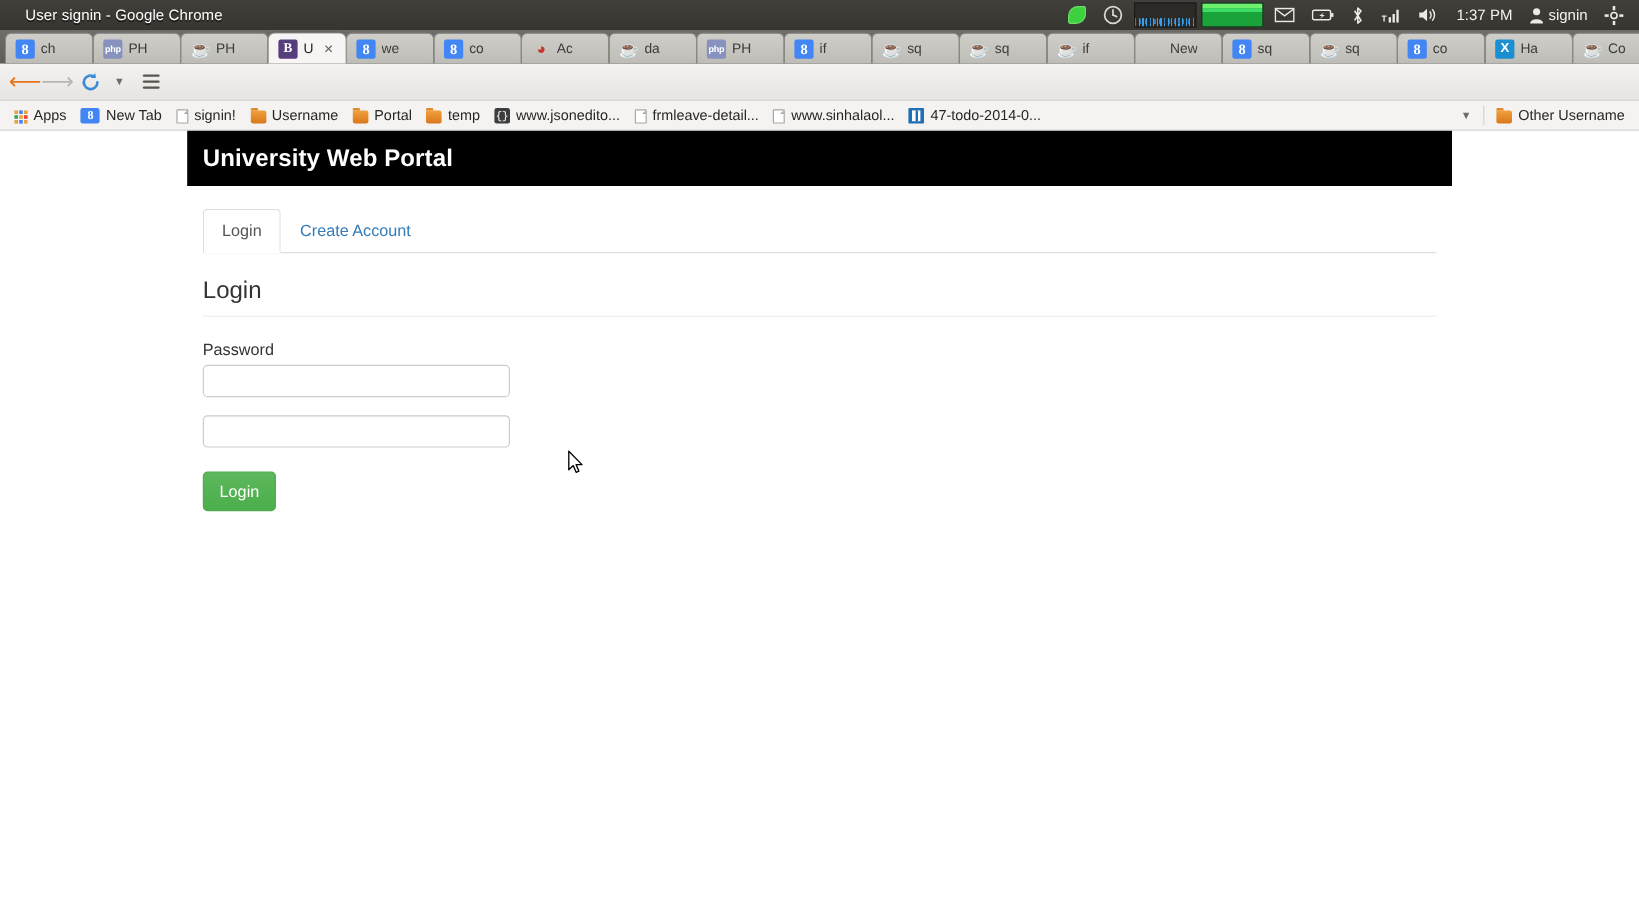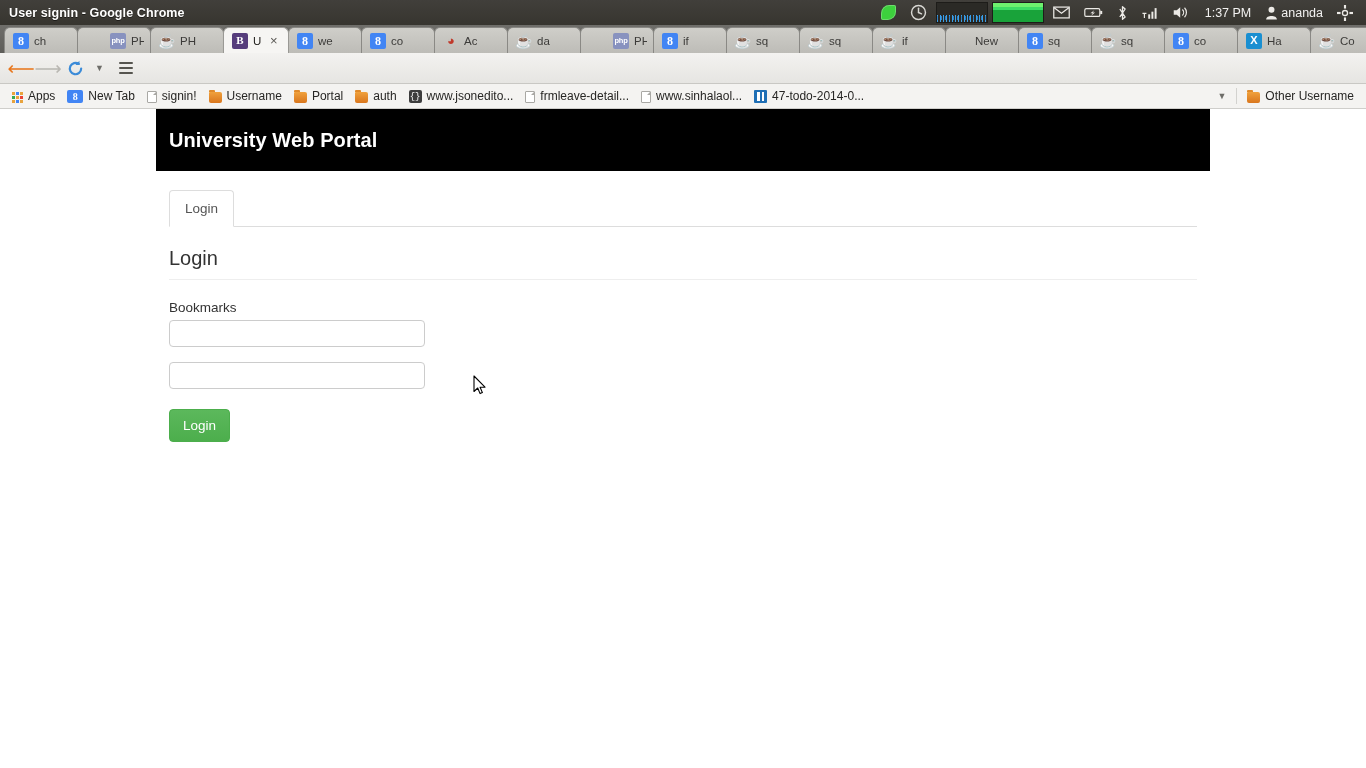--- a/index.html
+++ b/index.html
@@ -12,22 +12,22 @@
 
   
   #os-titlebar {
     height: 25px; width: 100%;
     background: linear-gradient(to bottom, #413f3b 0%, #37352f 100%);
     display: flex; align-items: center;
     color: #ffffff;
     position: relative;
   }
   #os-title {
-    font-size: 12.5px; font-weight: bold;
-    margin-left: 9px;
+    font-size: 12.5px; font-weight: normal;
+    margin-left: 21px;
     letter-spacing: .1px;
     text-shadow: 0 1px 0 rgba(0,0,0,.5);
   }
   #tray {
     position: absolute; right: 0; top: 0; height: 25px;
     display: flex; align-items: center; gap: 0px;
     padding-right: 6px;
   }
   .tray-item { display:flex; align-items:center; justify-content:center; height:25px; padding:0 7px; }
   .tray-text { font-size: 12.5px; color: #f2f1f0; }
@@ -89,21 +89,21 @@
     box-shadow: 0 -1px 1px rgba(0,0,0,.08);
   }
   .tab-fav {
     width: 16px; height: 16px; flex: 0 0 16px;
     margin-right: 5px;
     display: flex; align-items: center; justify-content: center;
     font-size: 11px; line-height: 1;
     border-radius: 2px;
   }
   .fav-g { background:#4285f4; color:#fff; font-family:"Liberation Serif", serif; font-weight:bold; font-size:12px; }
-  .fav-php { background:#8892bf; color:#fff; font-size:7.5px; font-weight:bold; letter-spacing:-.2px; border-radius:2px;margin-left:24px;}
+  .fav-php { background:#8892bf; color:#fff; font-size:7.5px; font-weight:bold; letter-spacing:-.2px; border-radius:2px;}
   .fav-java { color:#c8702b; font-size:14px; }
   .fav-b { background:#563d7c; color:#fff; font-weight:bold; font-size:11px; font-family:"Liberation Serif", serif; }
   .fav-ac { color:#c0392b; font-size:13px; }
   .fav-x { background:#1a8fd1; color:#fff; font-weight:bold; font-size:11px; }
   .fav-blank { background:transparent; }
   .tab-title {
     font-size: 11.5px; color: #3c3b39;
     white-space: nowrap; overflow: hidden;
     max-width: 100%;
   }
@@ -249,21 +249,21 @@
     position: relative;
   }
   #page-container {
     width: 1054px;
     margin: 0 auto;
     position: relative;
     padding-left: 13px; padding-right: 13px;
   }
   #site-header {
     background: #000000;
-    height: 62px;
+    height: 46px;
     display: flex; align-items: center;
     padding-left: 13px;
     margin-left: -13px; margin-right: -13px;
   }
   #site-title {
     color: #ffffff; font-size: 20px; font-weight: bold;
     letter-spacing: .1px;
   }
   #nav-tabs {
     display: flex; align-items: flex-end;
@@ -399,21 +399,21 @@
       </svg>
     </div>
     <div class="tray-item">
       <span class="tray-text">1:37 PM</span>
     </div>
     <div class="tray-item">
       <svg width="13" height="14" viewBox="0 0 14 15" aria-hidden="true">
         <circle cx="7" cy="4" r="3.2" fill="#eceae6"></circle>
         <path d="M1.2 14.5 C1.2 9.5 12.8 9.5 12.8 14.5 Z" fill="#eceae6"></path>
       </svg>
-      <span class="tray-user">ananda</span>
+      <span class="tray-user">signin</span>
     </div>
     <div class="tray-item">
       <svg width="16" height="16" viewBox="0 0 18 18" aria-hidden="true">
         <g fill="#eceae6">
           <circle cx="9" cy="9" r="3.6"></circle>
           <rect x="7.8" y="0" width="2.4" height="4"></rect>
           <rect x="7.8" y="14" width="2.4" height="4"></rect>
           <rect x="0" y="7.8" width="4" height="2.4"></rect>
           <rect x="14" y="7.8" width="4" height="2.4"></rect>
         </g>
@@ -552,21 +552,21 @@
     <div class="bm">
       <span class="folder"></span>
       <span class="bm-label">Username</span>
     </div>
     <div class="bm">
       <span class="folder"></span>
       <span class="bm-label">Portal</span>
     </div>
     <div class="bm">
       <span class="folder"></span>
-      <span class="bm-label">auth</span>
+      <span class="bm-label">temp</span>
     </div>
     <div class="bm">
       <span class="json-icon">{}</span>
       <span class="bm-label">www.jsonedito...</span>
     </div>
     <div class="bm">
       <span class="doc-icon"></span>
       <span class="bm-label">frmleave-detail...</span>
     </div>
     <div class="bm">
@@ -591,27 +591,30 @@
   <div id="page-container">
 
     <div id="site-header">
       <span id="site-title">University Web Portal</span>
     </div>
 
     <div id="nav-tabs">
       <div class="nav-tab active">
         <span>Login</span>
       </div>
+      <div class="nav-tab link">
+        <span>Create Account</span>
+      </div>
     </div>
 
     <h2 id="form-title">Login</h2>
 
     <form id="login-form">
       <div class="form-group">
-        <label class="form-label">Bookmarks</label>
+        <label class="form-label">Password</label>
         <input class="form-control" type="text" placeholder="" style="">
       </div>
 
       <div class="form-group">
         <input class="form-control" type="password" placeholder="" style="">
       </div>
 
       <button id="login-submit" type="submit">Login</button>
     </form>
   </div>

